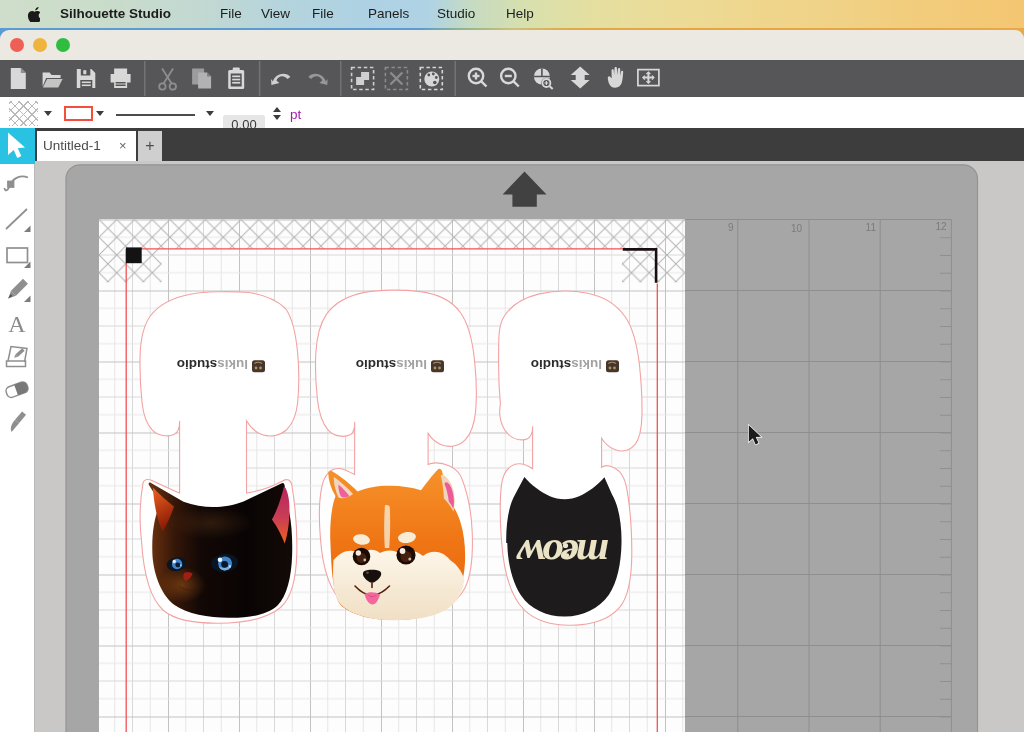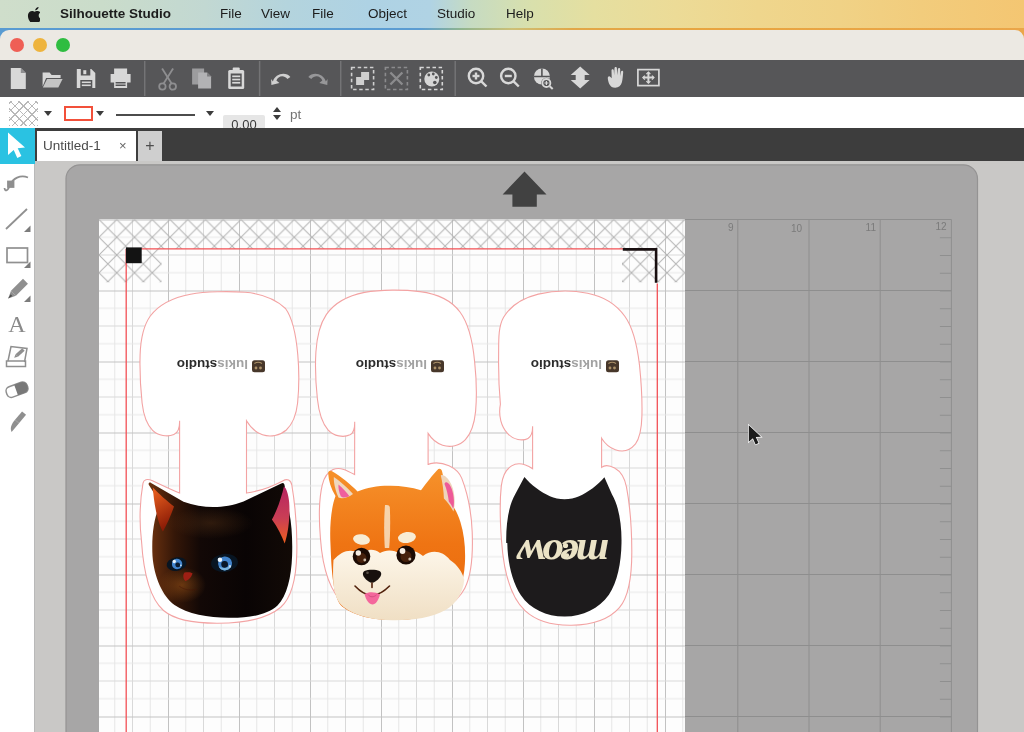--- a/index.html
+++ b/index.html
@@ -28,21 +28,21 @@
     background-image:repeating-linear-gradient(45deg,#b9b9b9 0 1px,transparent 1px 6px),
       repeating-linear-gradient(-45deg,#b9b9b9 0 1px,transparent 1px 6px);
     background-color:#fff;}
   .caret{width:0;height:0;border-left:4px solid transparent;
     border-right:4px solid transparent;border-top:5.5px solid #3c3c3c;}
   #redswatch{left:64px;top:9px;width:25px;height:11px;background:#fff;
     border:2px solid #f2503a;}
   #linesw{left:116px;top:16.5px;width:79px;height:2px;background:#4c4c4c;}
   #numbox{left:223px;top:7.5px;width:42px;height:19px;background:#e6e6e6;
     border-radius:2px;font-size:13px;color:#3a3a3a;text-align:center;line-height:19px;margin-top:10px;}
-  #ptlbl{left:290px;top:10px;font-size:13.5px;color:#737373;}
+  #ptlbl{left:290px;top:10px;font-size:13.5px;color:#a21caf;}
   
   #tabbar{left:0;top:128px;width:1024px;height:33px;background:#3d3d3d;}
   #cyantool{left:0;top:128px;width:35px;height:35.5px;background:#2ac2e2;z-index:5;}
   #tab1{left:37px;top:130.5px;width:99px;height:30.5px;background:#fff;
     font-size:13.5px;color:#4a4a4a;}
   #tabplus{left:138px;top:130.5px;width:24px;height:30.5px;background:#cfcfcf;
     color:#4e4e4e;font-size:16px;text-align:center;line-height:30px;}
   
   #sidebar{left:0;top:161px;width:34px;height:571px;background:#fff;
     border-right:1px solid #b9b9b9;}
@@ -52,21 +52,21 @@
 <body>
   <div class="abs" id="wallstrip"></div>
   <div class="abs" id="menubar">
     <svg class="mi" style="left:27px;top:7px;height:15px" width="13" height="15" viewBox="0 0 13 15">
       <path fill="#1a1a1a" d="M9.1 3.6c.9-.05 2.1-.6 2.8-1.4.6-.7 1-1.6.9-2.2-.9.05-2 .6-2.7 1.4-.6.65-1.1 1.6-1 2.2zm2.7.8c-1.5-.1-2.7.8-3.4.8-.7 0-1.8-.75-2.9-.73-1.5.02-2.9.87-3.7 2.2-1.6 2.7-.4 6.8 1.1 9 .7 1.1 1.6 2.3 2.8 2.25 1.1-.05 1.5-.72 2.9-.72s1.7.72 2.9.7c1.2-.02 2-1.1 2.7-2.2.9-1.3 1.2-2.5 1.2-2.6-.03-.01-2.4-.9-2.4-3.6-.02-2.2 1.8-3.3 1.9-3.35-1-1.5-2.6-1.7-3.1-1.75z" transform="scale(0.9)"></path>
     </svg>
     <span class="mi" style="left:60px;font-weight:bold">Silhouette Studio</span>
     <span class="mi" style="left:220px">File</span>
     <span class="mi" style="left:261px">View</span>
     <span class="mi" style="left:312px">File</span>
-    <span class="mi" style="left:368px">Object</span>
+    <span class="mi" style="left:368px">Panels</span>
     <span class="mi" style="left:437px">Studio</span>
     <span class="mi" style="left:506px">Help</span>
   </div>
   <div class="abs" id="titlebar">
     <div class="dot" style="left:10px;background:#ef5f55"></div>
     <div class="dot" style="left:32.5px;background:#eeb43e"></div>
     <div class="dot" style="left:55.5px;background:#2fbd41"></div>
   </div>
   <div class="abs" id="toolbar">
     <svg width="1024" height="37" viewBox="0 0 1024 37">

